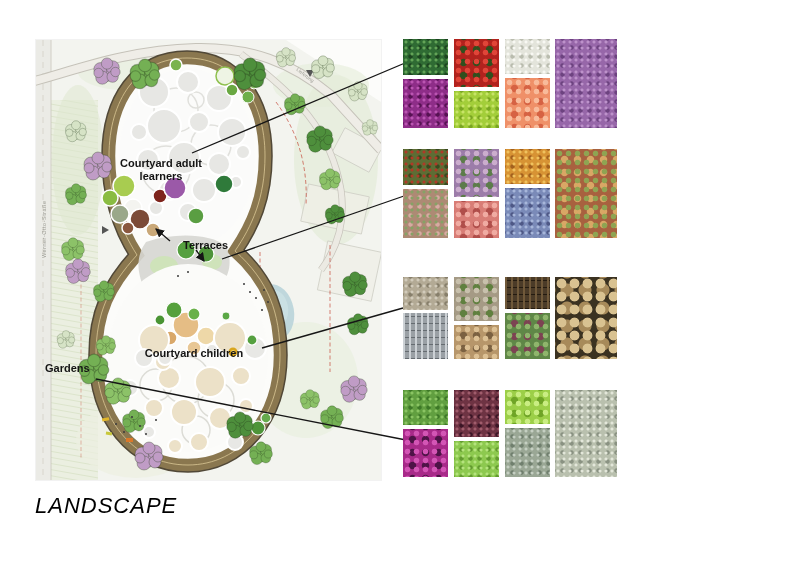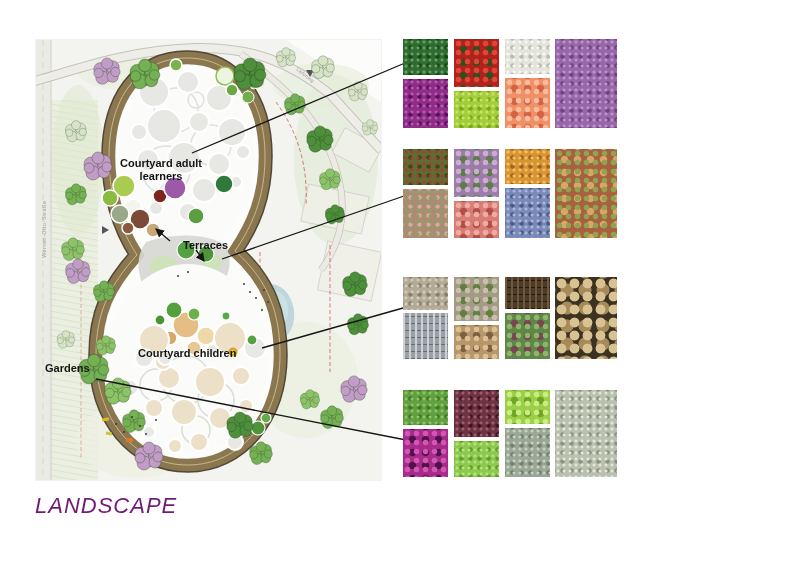--- a/index.html
+++ b/index.html
@@ -5,41 +5,41 @@
   html,body{margin:0;padding:0;background:#fff;}
   .stage{position:relative;width:800px;height:565px;background:#ffffff;overflow:hidden;
          font-family:"Liberation Sans",sans-serif;}
   
   .plan{position:absolute;left:36px;top:40px;width:345px;height:440px;
         box-shadow:0 0 0 1px rgba(0,0,0,0.05);background:#f3f4ef;}
   .plan-svg{position:absolute;left:0;top:0;width:100%;height:100%;display:block;}
   .lbl{position:absolute;font-weight:bold;font-size:11px;line-height:12.5px;color:#141414;}
   .lbl-adult{left:69px;top:117px;width:112px;text-align:center;}
   .lbl-terraces{left:135px;top:199px;margin-left:12px;}
-  .lbl-children{left:102px;top:307px;width:112px;text-align:left;white-space:nowrap;}
+  .lbl-children{left:102px;top:307px;width:112px;text-align:center;white-space:nowrap;}
   .lbl-gardens{left:9px;top:322px;}
   
   .leaders{position:absolute;left:0;top:0;width:800px;height:565px;pointer-events:none;}
   
   .collage{position:absolute;width:214px;left:403px;}
   .cg0{top:39px;height:89px;}
   .cg1{top:149px;height:89px;}
   .cg2{top:277px;height:82px;}
   .cg3{top:390px;height:87px;}
   .tile{position:absolute;background:#ccc;}
   .t-c1t{left:0;width:21%;top:0;height:40%;}
   .t-c1b{left:0;width:21%;top:44.5%;height:55.5%;}
   .t-c2t{left:23.8%;width:21%;top:0;height:54%;}
   .t-c2b{left:23.8%;width:21%;top:58.5%;height:41.5%;}
   .t-c3t{left:47.7%;width:21%;top:0;height:39%;}
   .t-c3b{left:47.7%;width:21%;top:43.5%;height:56.5%;}
   .t-c4{left:71%;width:29%;top:0;height:100%;}
   
   .title{position:absolute;left:35px;top:493px;font-size:22px;font-style:italic;
-         letter-spacing:1px;color:#701a75;}
+         letter-spacing:1px;color:#000000;}
 </style>
 </head>
 <body>
 
 <div class="stage">
 
   <div class="plan">
     <svg class="plan-svg" viewBox="0 0 345 440">
       <defs>
         <pattern id="hatch" width="6" height="6" patternUnits="userSpaceOnUse" patternTransform="rotate(100)">

